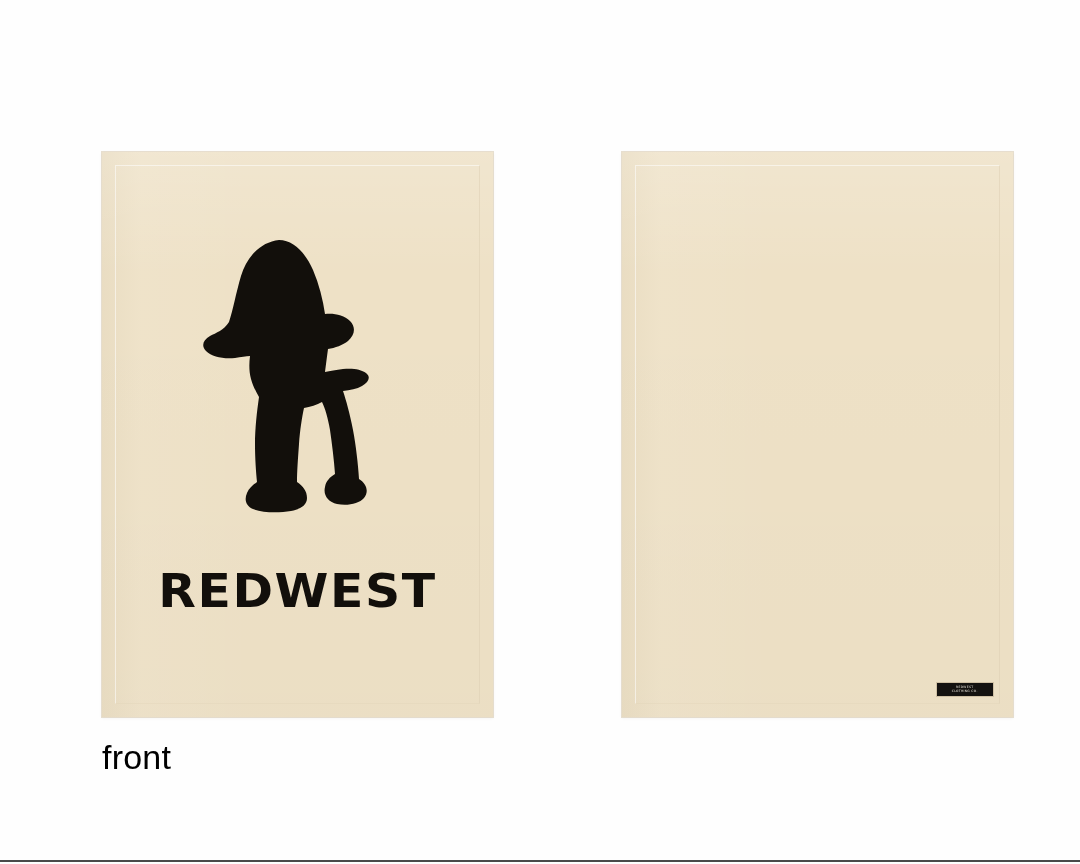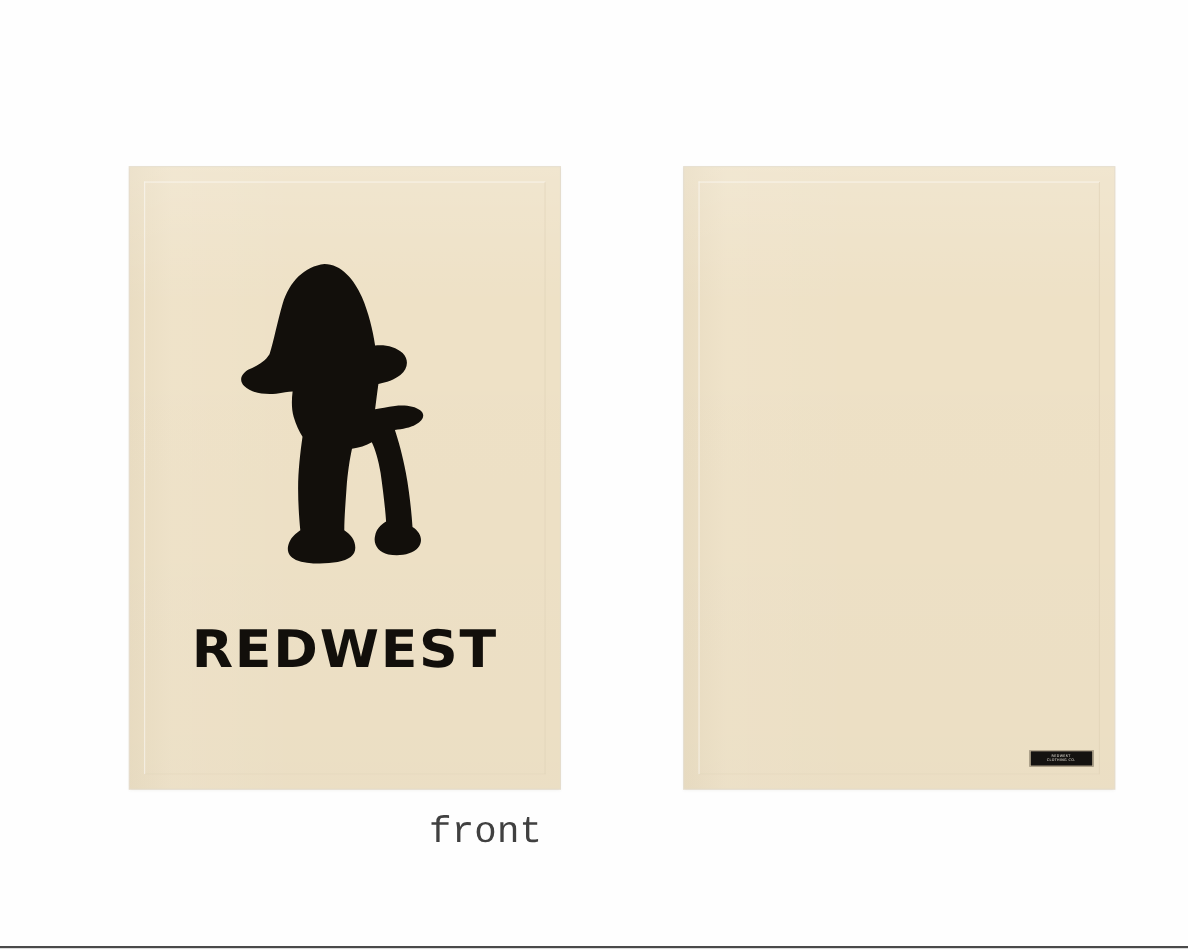--- a/index.html
+++ b/index.html
@@ -38,21 +38,21 @@
     left: 0;
     top: 0;
     width: 1080px;
     height: 864px;
   }
 
   .card-slot {
     position: absolute;
     top: 152px;
   }
-  .card-slot.left  { left: 102px; margin-left: 16px; }
+  .card-slot.left  { left: 102px; }
   .card-slot.right { left: 622px; }
 
   .card {
     position: relative;
     width: 391px;
     height: 565px;
     background: #eee1c6;
     background-image:
       linear-gradient(180deg, rgba(255,255,255,0.16) 0%, rgba(255,255,255,0.0) 22%, rgba(0,0,0,0.012) 100%),
       linear-gradient(90deg, rgba(0,0,0,0.02) 0%, rgba(255,255,255,0.06) 10%, rgba(255,255,255,0.0) 40%);
@@ -131,24 +131,24 @@
     text-align: center;
     white-space: pre-line;
     transform: scale(0.95);
   }
 
   
   .caption {
     position: absolute;
     top: 738px;
     width: 391px;
-    text-align: right;
-    font-family: Liberation Mono, monospace;
+    text-align: left;
+    font-family: Liberation Sans, sans-serif;
     font-size: 34px;
-    color: #404040;
+    color: #000000;
     letter-spacing: 0.2px;
   }
   .caption.left  { left: 102px; }
   .caption.right { left: 622px; }
 </style>
 </head>
 <body>
 
 <div class="page">
 

